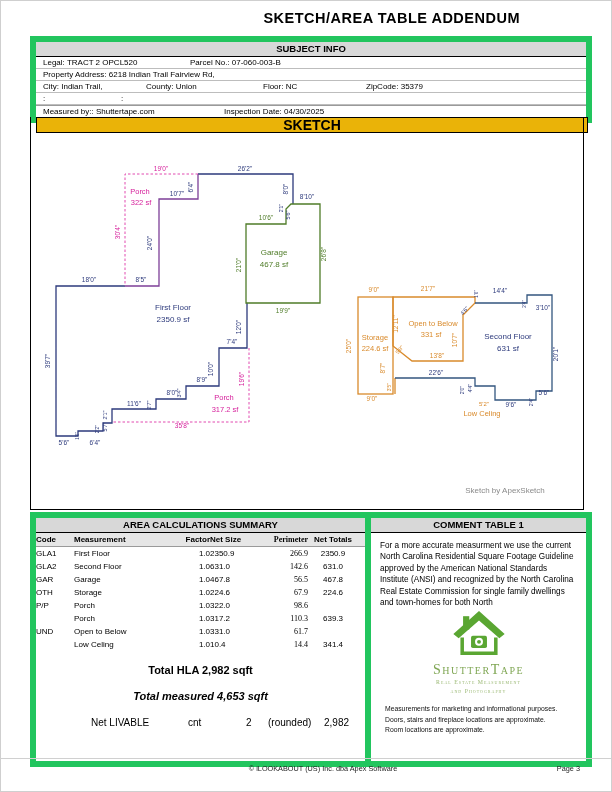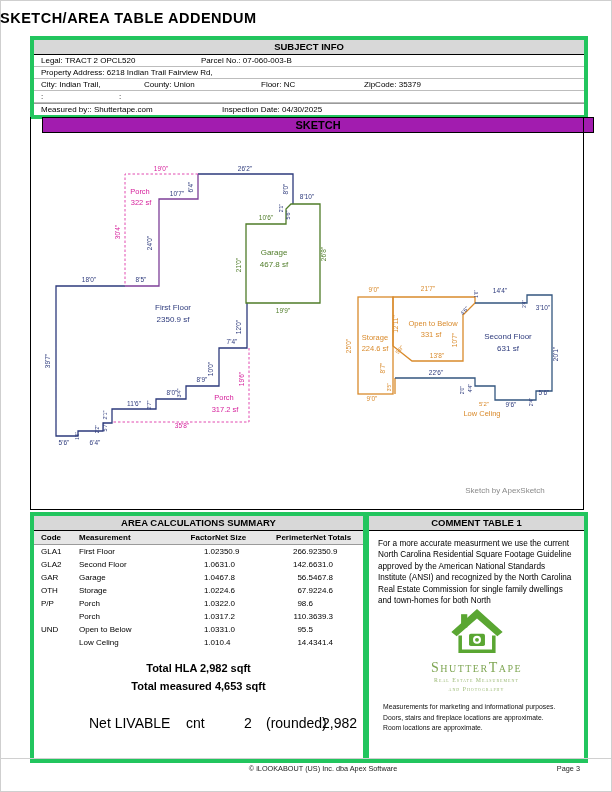--- a/index.html
+++ b/index.html
@@ -1,54 +1,54 @@
 <!DOCTYPE html>
 <html><head>
 <meta charset="utf-8">
 <style>
   html,body{margin:0;padding:0;background:#e8e8e8;}
   .page{position:relative;width:612px;height:792px;background:#ffffff;margin:0 auto;
         font-family:"Liberation Sans",sans-serif;color:#000;overflow:hidden;
         box-shadow:0 0 0 1px #cfcfcf inset;}
-  .title{position:absolute;top:10px;left:0;width:520px;text-align:left;
+  .title{position:absolute;top:10px;left:0;width:520px;text-align:right;
          font-size:14.5px;font-weight:bold;letter-spacing:.5px;}
-  .box{position:absolute;border:4px solid #22c55e;background:#fff;}
+  .box{position:absolute;border:6px solid #22c55e;background:#fff;}
   .bar{background:#d8d8d8;border-bottom:1px solid #000;text-align:center;
        font-weight:bold;font-size:9.5px;line-height:14px;height:14px;}
   
   .si-row{position:relative;height:11px;border-bottom:1px solid #bdbdbd;font-size:8px;line-height:11px;}
   .si-row:last-child{border-bottom:none;}
   .si-row span{position:absolute;white-space:nowrap;}
   
   .sketch-canvas{position:absolute;left:30px;top:117px;width:552px;height:392px;
                  border:1px solid #000;border-top:none;}
-  .sk-bar{position:absolute;left:42px;top:117px;width:550px;height:14px;background:#a21caf;
-          border:1px solid #000;text-align:center;font-weight:bold;font-size:11px;line-height:14px;}
+  .sk-bar{position:absolute;left:36px;top:117px;width:550px;height:14px;background:#eab308;
+          border:1px solid #000;text-align:center;font-weight:bold;font-size:14px;line-height:14px;}
   svg text{font-family:"Liberation Sans",sans-serif;}
   .ln{fill:none;stroke-width:1.3;stroke-linejoin:miter;}
   .ln-navy{stroke:#2d3a7c;}
   .ln-purple{stroke:#7d3f98;}
   .ln-pink{stroke:#e14bb0;stroke-width:1;stroke-dasharray:2.5,2;}
   .ln-green{stroke:#4f7c28;}
   .ln-orange{stroke:#d98a2b;}
   .ln-sf{stroke:#33567f;}
   .c-navy{fill:#2d3a7c;} .c-pink{fill:#d6219c;} .c-green{fill:#4f7c28;}
   .c-orange{fill:#d98a2b;} .c-gray{fill:#8a8a8a;}
   
   .ar-head,.ar-row{display:flex;font-size:8px;line-height:13px;}
   .ar-head{font-weight:bold;background:#e6e6e6;border-bottom:1px solid #9a9a9a;line-height:13px;}
   .ar-head span,.ar-row span{display:block;white-space:nowrap;}
-  .c0{width:38px;padding-left:7px;}
+  .c0{width:38px;}
   .c1{width:100px;}
   .c2{width:36px;text-align:right;}
   .c3{width:48px;text-align:left;}
-  .c4{width:50px;text-align:right;}
-  .c5{width:50px;text-align:left;}
+  .c4{width:50px;text-align:right;font-family:Liberation Serif, serif;}
+  .c5{width:50px;text-align:center;}
   .totals{position:absolute;left:0;width:100%;text-align:center;font-weight:bold;font-size:11px;}
-  .net-row{position:absolute;font-size:14px;}
+  .net-row{position:absolute;font-size:10px;}
   .net-row span{position:absolute;white-space:nowrap;}
   
   .cm-text{padding:7px 9px 0 9px;font-size:8.2px;line-height:1.4;}
   .logo-wrap{position:absolute;left:0;top:92px;width:100%;text-align:center;}
   .logo-name{font-family:"Liberation Serif",serif;font-variant:small-caps;letter-spacing:1.5px;
              font-size:14px;color:#7fa653;margin-top:2px;}
   .logo-tag{font-family:"Liberation Serif",serif;font-variant:small-caps;font-size:5.8px;
             letter-spacing:1px;color:#9ab873;line-height:1.6;}
   .disclaimer{position:absolute;left:14px;top:186px;font-size:6.8px;line-height:1.55;color:#111;}
   .footer{position:absolute;top:764px;left:0;width:612px;font-size:7.3px;color:#222;}
@@ -60,21 +60,21 @@
 <body>
 
 <div class="page">
 
   <div class="title">SKETCH/AREA TABLE ADDENDUM</div>
 
   <div class="box" style="left:30px;top:36px;width:550px;">
     <div class="bar">SUBJECT INFO</div>
     <div class="si-row">
       <span style="left:7px">Legal: TRACT 2 OPCL520</span>
-      <span style="left:167px">Parcel No.: 07-060-003-B</span>
+      <span style="left:154px">Parcel No.: 07-060-003-B</span>
     </div>
     <div class="si-row">
       <span style="left:7px">Property Address: 6218 Indian Trail Fairview Rd,</span>
     </div>
     <div class="si-row">
       <span style="left:7px">City: Indian Trail,</span>
       <span style="left:110px">County: Union</span>
       <span style="left:227px">Floor:  NC</span>
       <span style="left:330px">ZipCode: 35379</span>
     </div>
@@ -244,34 +244,34 @@
           <span class="c2">1.0</span>
           <span class="c3">317.2</span>
           <span class="c4">110.3</span>
           <span class="c5">639.3</span>
         </div>
         <div class="ar-row">
           <span class="c0">UND</span>
           <span class="c1">Open to Below</span>
           <span class="c2">1.0</span>
           <span class="c3">331.0</span>
-          <span class="c4">95.5</span>
+          <span class="c4">61.7</span>
           <span class="c5"></span>
         </div>
         <div class="ar-row">
           <span class="c0"></span>
           <span class="c1">Low Celing</span>
           <span class="c2">1.0</span>
           <span class="c3">10.4</span>
           <span class="c4">14.4</span>
           <span class="c5">341.4</span>
         </div>
       </div>
     <div class="totals" style="top:146px;">Total HLA 2,982 sqft</div>
-    <div class="totals" style="top:164px;">Total measured 4,653 sqft</div>
+    <div class="totals" style="top:172px;font-style:italic;">Total measured 4,653 sqft</div>
     <div class="net-row" style="top:199px;left:0;width:100%;height:12px;">
       <span style="left:55px">Net LIVABLE</span>
       <span style="left:152px">cnt</span>
       <span style="left:210px">2</span>
       <span style="left:232px">(rounded)</span>
       <span style="left:288px">2,982</span>
     </div>
   </div>
 
   <div class="box" style="left:365px;top:512px;width:215px;height:243px;">

